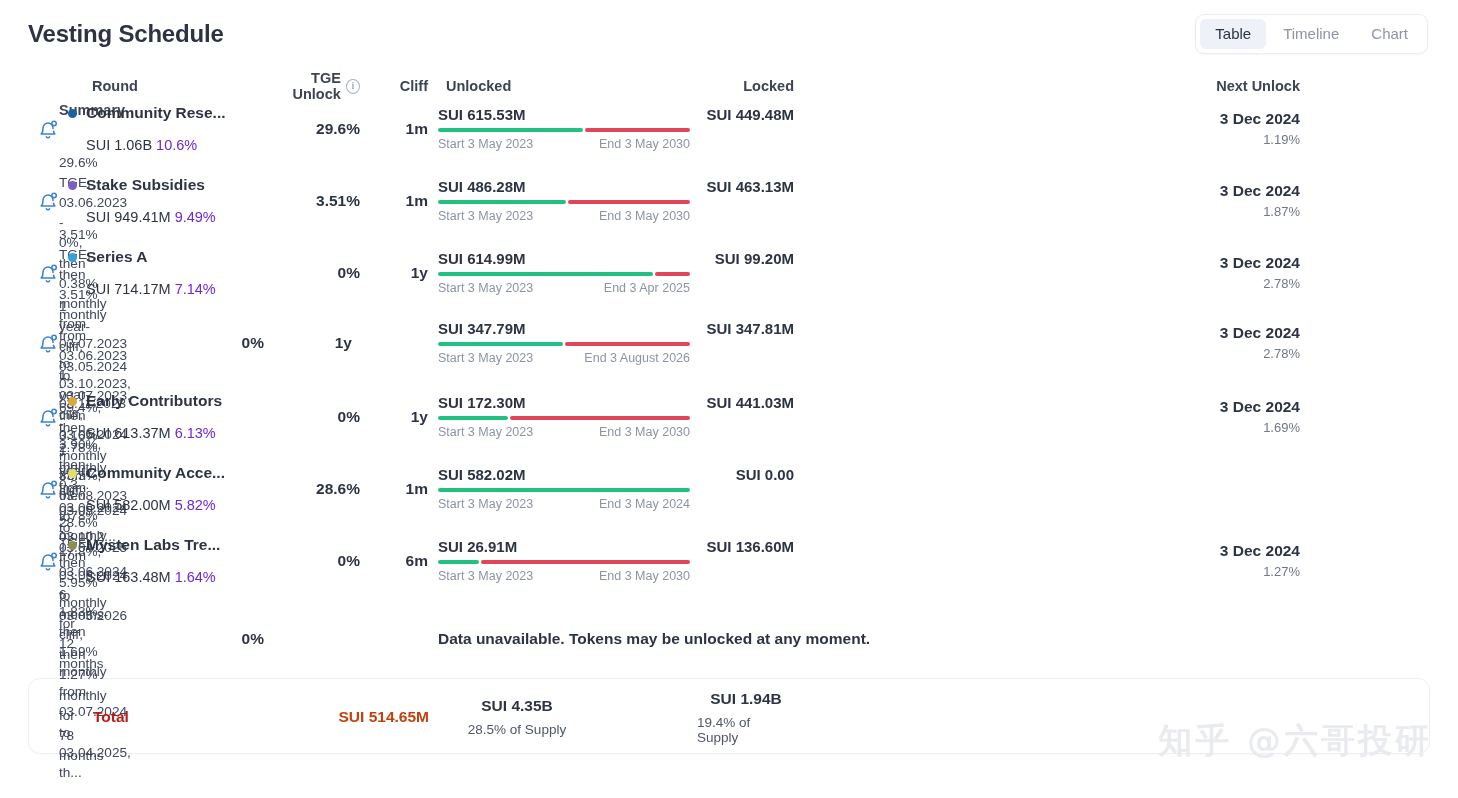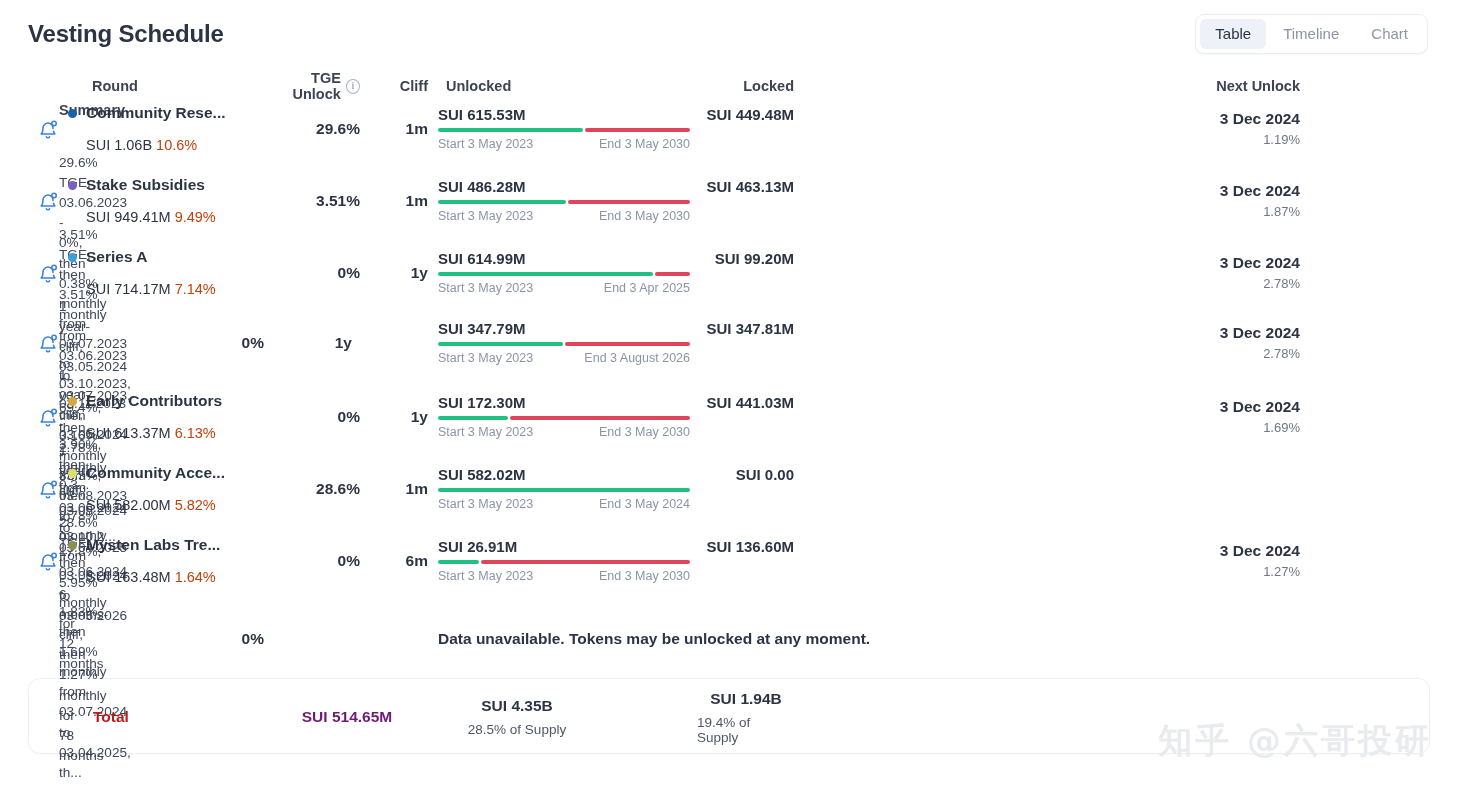--- a/index.html
+++ b/index.html
@@ -70,21 +70,21 @@
   
   .bell-cell { display: flex; align-items: center; justify-content: center; cursor: pointer; }
   .bell-cell svg { display: block; }
 
   
   .round-cell { display: flex; flex-direction: column; justify-content: center; gap: 15px; }
   .round-name-line { display: flex; align-items: center; gap: 9px; }
   .dot { width: 9px; height: 9px; border-radius: 50%; flex: 0 0 9px; }
   .round-name { font-size: 15.5px; font-weight: 700; color: #2c3444; white-space: nowrap; }
   .round-sub { font-size: 14.5px; color: #2c3444; padding-left: 18px; white-space: nowrap; }
-  .round-sub .pct { color: #c2410c; margin-left: 4px; }
+  .round-sub .pct { color: #6d28d9; margin-left: 4px; }
   .chev { margin-left: 5px; color: #4a5163; font-size: 13px; line-height: 1; cursor:pointer;}
 
   .tge-cell   { text-align: right; font-size: 15.5px; font-weight: 700; color: #2c3444; }
   .cliff-cell { text-align: right; font-size: 15.5px; font-weight: 700; color: #2c3444; padding-right: 8px;}
 
   
   .bar-cell { grid-column: 5 / span 2; display: flex; flex-direction: column; gap: 5px; padding-left: 2px;}
   .bar-amounts { display: flex; justify-content: space-between; font-size: 15px; font-weight: 600; color: #2c3444; }
   .bar-track { position: relative; height: 4px; width: 252px; display: flex; gap: 2px; }
   .bar-green { background: #22c081; border-radius: 3px; height: 4px; }
@@ -113,21 +113,21 @@
     border: 1px solid #eceff4; border-radius: 12px;
     height: 76px; background: #ffffff;
     box-shadow: 0 1px 2px rgba(24,39,75,0.02);
   }
   .total-grid {
     display: grid;
     grid-template-columns: 40px 196px 96px 76px 254px 104px 508px;
     align-items: center; height: 76px;
   }
   .total-label { padding-left: 24px; font-size: 15.5px; font-weight: 700; color: #b91c1c; }
-  .total-tge { text-align: center; font-size: 15.5px; font-weight: 700; color: #701a75; grid-column: 3 / span 2; padding-right: 8px;}
+  .total-tge { text-align: right; font-size: 15.5px; font-weight: 700; color: #c2410c; grid-column: 3 / span 2; padding-right: 8px;}
   .total-col { display: flex; flex-direction: column; align-items: center; gap: 7px; }
   .total-col .big { font-size: 15.5px; font-weight: 700; color: #2c3444; }
   .total-col .small { font-size: 13.5px; color: #4f5768; }
   .tot-unlocked { padding-right: 94px; }
   .tot-locked   { padding-left: 6px; }
 
   
   .watermark {
     position: absolute; right: 26px; bottom: 34px;
     font-size: 34px; color: #e9ebef; font-weight: 600;

